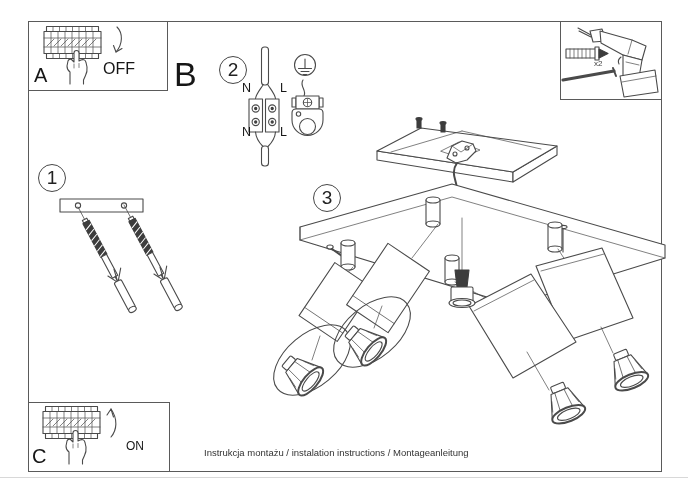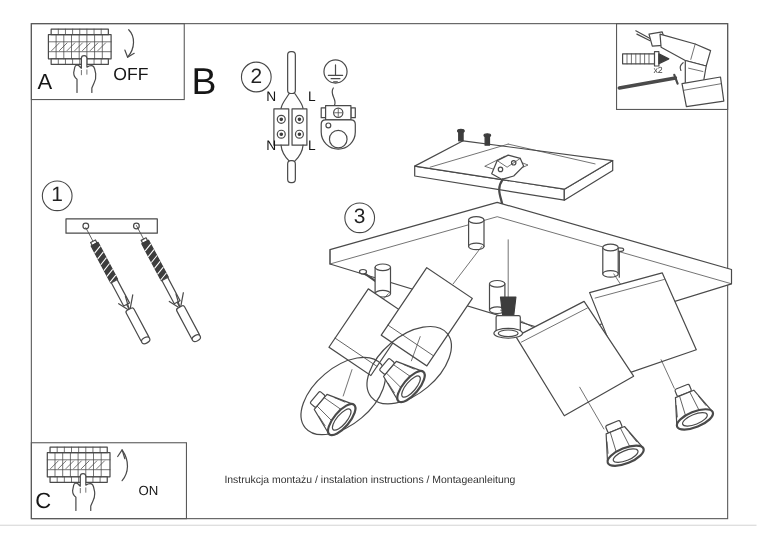--- a/index.html
+++ b/index.html
@@ -268,16 +268,16 @@
   <div class="lbl" style="left:242px;top:81px;font-size:12.5px;">N</div>
   <div class="lbl" style="left:280px;top:81px;font-size:12.5px;">L</div>
   <div class="lbl" style="left:242px;top:125px;font-size:12.5px;">N</div>
   <div class="lbl" style="left:280px;top:125px;font-size:12.5px;">L</div>
 
   <div class="lbl" style="left:594px;top:59px;font-size:8px;color:#444;">x2</div>
 
   <div class="lbl" style="left:32px;top:445px;font-size:20px;">C</div>
   <div class="lbl" style="left:102px;top:439px;font-size:12px;margin-left:24px;">ON</div>
 
-  <div class="footer-line" style="top:431px;padding-left:24px;">Instrukcja montażu / instalation instructions / Montageanleitung</div>
+  <div class="footer-line" style="top:447px;padding-left:24px;">Instrukcja montażu / instalation instructions / Montageanleitung</div>
 
   <div class="page-edge"></div>
 </div>
 
 </body></html>

